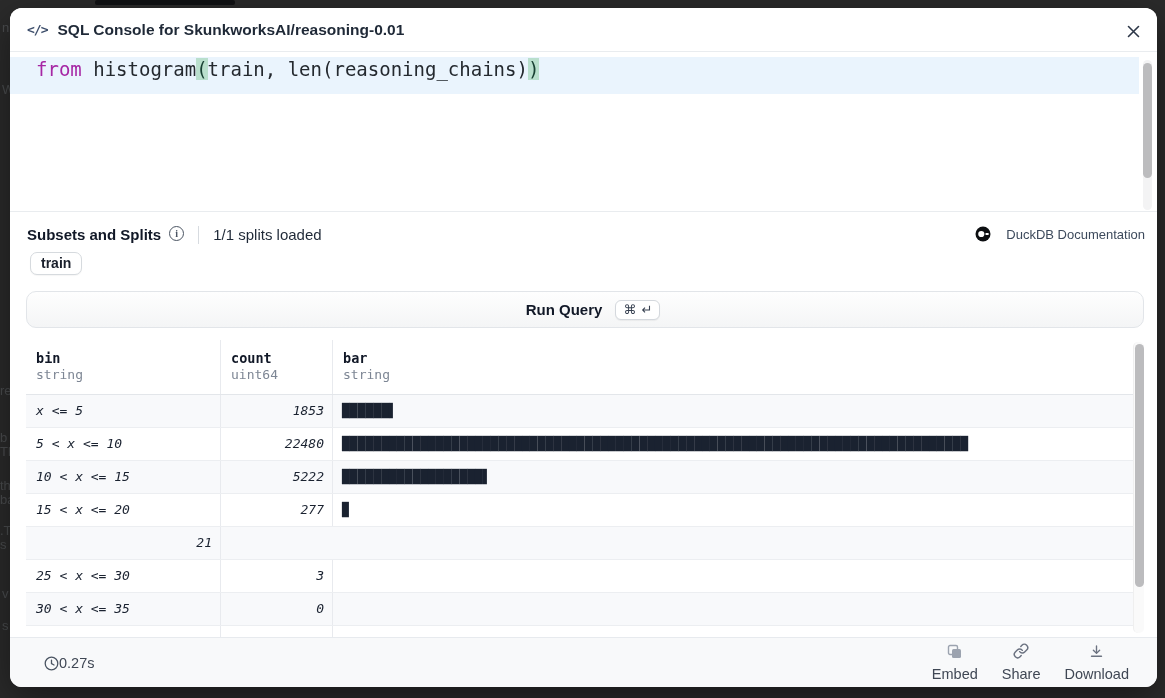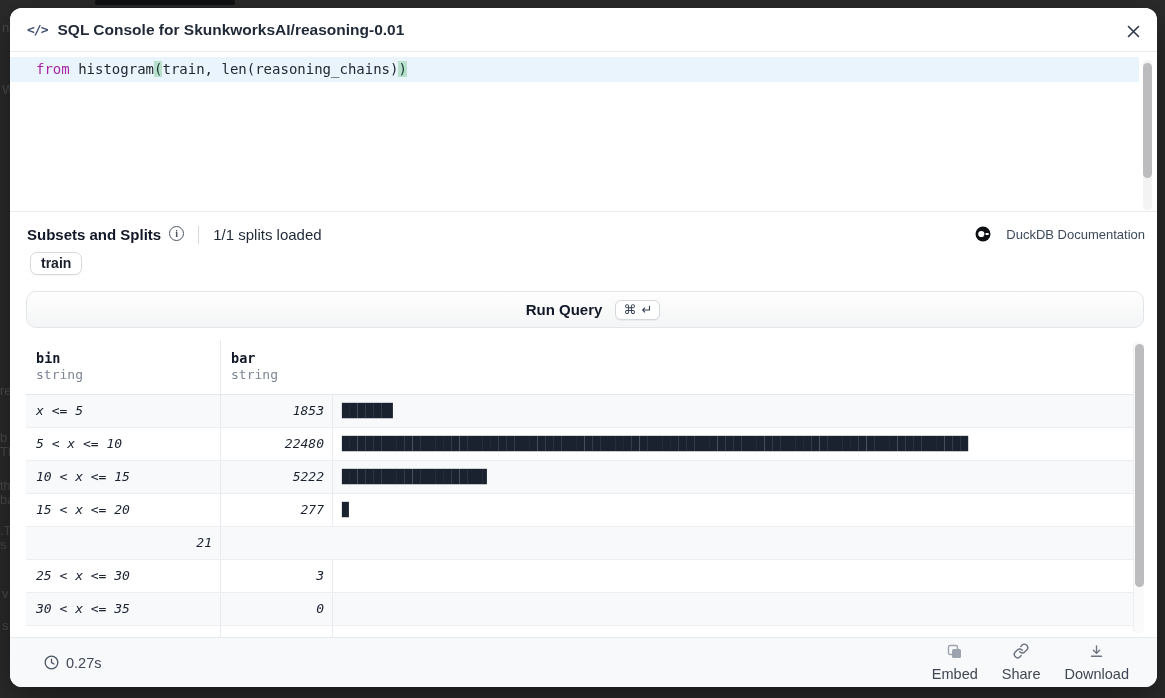--- a/index.html
+++ b/index.html
@@ -22,23 +22,23 @@
   .code-icon { font-family:"DejaVu Sans Mono", monospace; font-size:13px; font-weight:bold;
                color:#3d4e6b; margin-right:10px; letter-spacing:-1px; }
   .modal-title { font-size:15.5px; font-weight:700; color:#1f2937; }
   .close-btn { position:absolute; right:13px; top:12px; width:22px; height:22px;
                display:flex; align-items:center; justify-content:center; cursor:pointer;
                color:#2d3748; background:none; border:none; }
 
   
   .editor { position:absolute; top:45px; left:0; right:0; height:159px;
             background:#fff; border-bottom:1px solid #e9ecef; cursor:text; }
-  .code-line { position:absolute; top:4px; left:0; right:18px; height:25px;
+  .code-line { position:absolute; top:4px; left:0; right:18px; height:37px;
                background:#eaf4fd; line-height:25px; padding-left:26px;
-               font-family:"DejaVu Sans Mono", monospace; font-size:14px;
+               font-family:"DejaVu Sans Mono", monospace; font-size:19px;
                white-space:pre; color:#24292f; }
   .tk-kw { color:#a626a4; }
   .tk-hl { background:#b9dfcd; color:#173f32; }
   .vscroll { position:absolute; width:9px; border-radius:5px; background:#f3f3f4; }
   .vscroll .thumb { position:absolute; left:0; width:9px; border-radius:5px; background:#bcbcbe; }
   .editor .vscroll { right:5px; top:7px; height:150px; }
   .editor .thumb { top:3px; height:115px; }
 
   
   .splits-row { position:absolute; top:218px; left:17px; right:12px; height:26px;
@@ -89,21 +89,21 @@
   .cell-count { text-align:right; padding-right:8px; border-right:1px solid #e8eaee; }
   .cell-bar { padding-left:9px; font-size:12.5px; color:#161d2b; letter-spacing:0; }
   .table-wrap .vscroll { right:0; top:2px; height:291px; background:#fafafa;
                          border-radius:5px; border-left:1px solid #efefef; width:11px; }
   .table-wrap .thumb { left:1px; top:2px; height:243px; width:9px; }
 
   
   .modal-footer { position:absolute; left:0; right:0; bottom:0; height:50px;
                   background:#f8f9fa; border-top:1px solid #e7eaee;
                   display:flex; align-items:center; padding:0 28px 0 34px; }
-  .timer { display:flex; align-items:flex-start; gap:7px; color:#3f4754; font-size:14.5px; }
+  .timer { display:flex; align-items:flex-end; color:#3f4754; font-size:14.5px; }
   .footer-actions { margin-left:auto; display:flex; align-items:center; gap:24px; }
   .f-act { display:flex; align-items:center; gap:7px; color:#3f4754; font-size:14.5px;
            cursor:pointer; background:none; border:none; font-family:inherit;flex-direction:column; }
   .icon-svg { display:block; }
 </style>
 </head>
 <body>
 
 <div class="backdrop">
   <div class="smudge" style="left:95px; top:0; width:140px; height:5px;"></div>
@@ -165,20 +165,24 @@
       <span>↵</span>
     </span>
   </div>
 
   <div class="table-wrap">
     <div class="tbl">
       <div class="t-head">
         <div>
           <div class="col-name">bin</div>
           <div class="col-type">string</div>
+        </div>
+        <div>
+          <div class="col-name">count</div>
+          <div class="col-type">uint64</div>
         </div>
         <div>
           <div class="col-name">bar</div>
           <div class="col-type">string</div>
         </div>
       </div>
       <div>
         <div class="t-row">
           <div class="cell-bin">x &lt;= 5</div>
           <div class="cell-count">1853</div>

